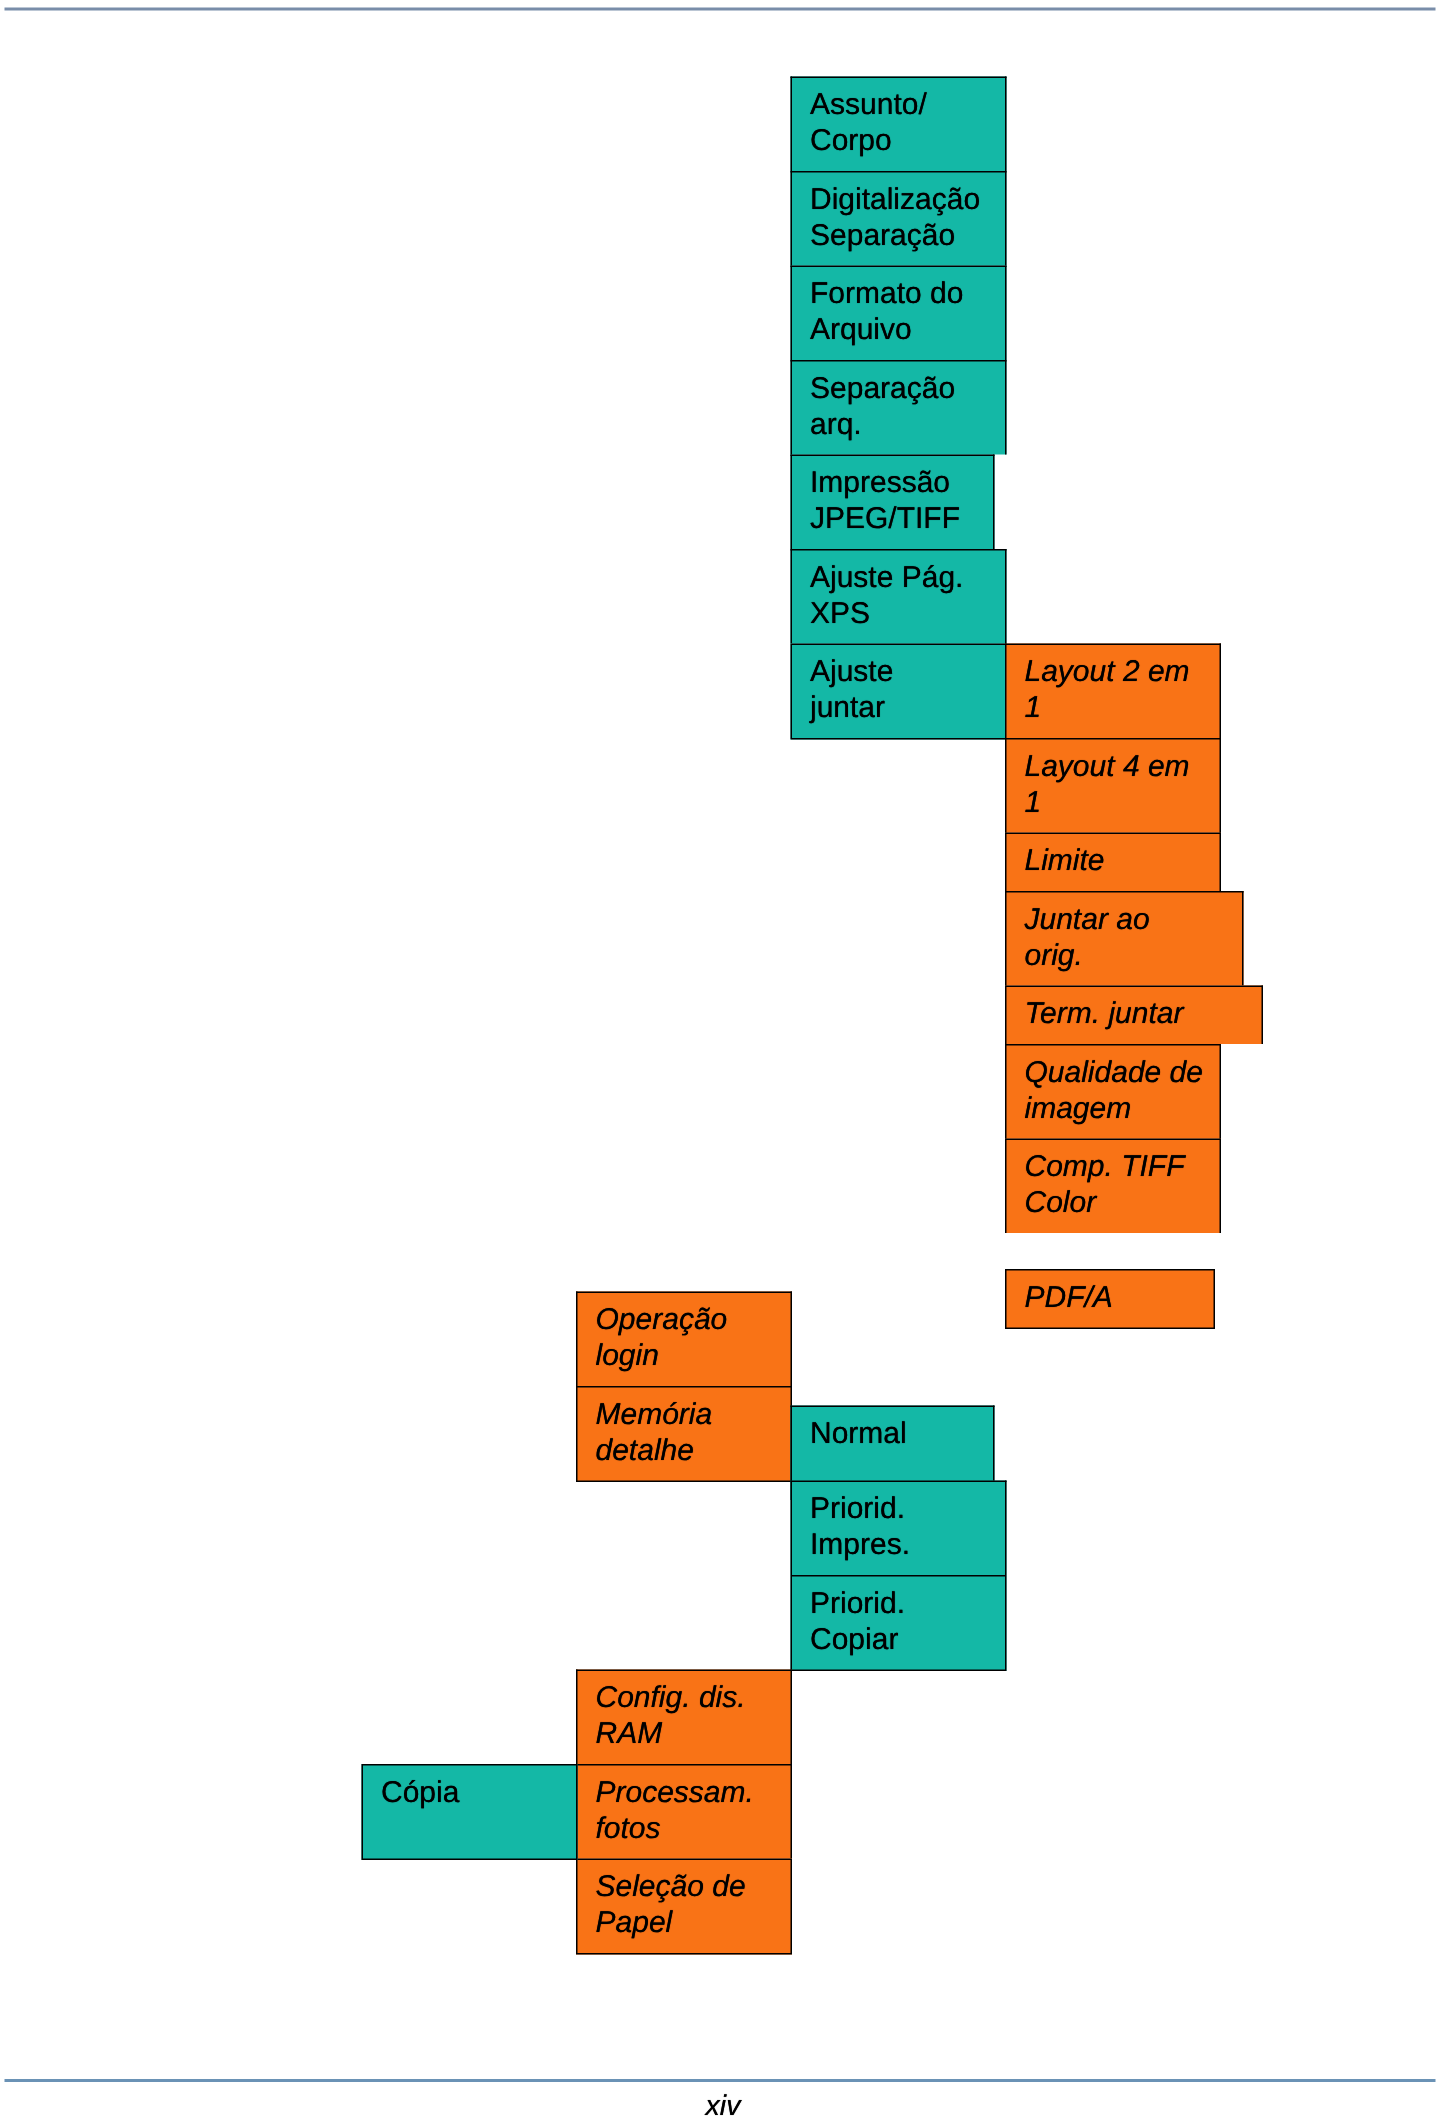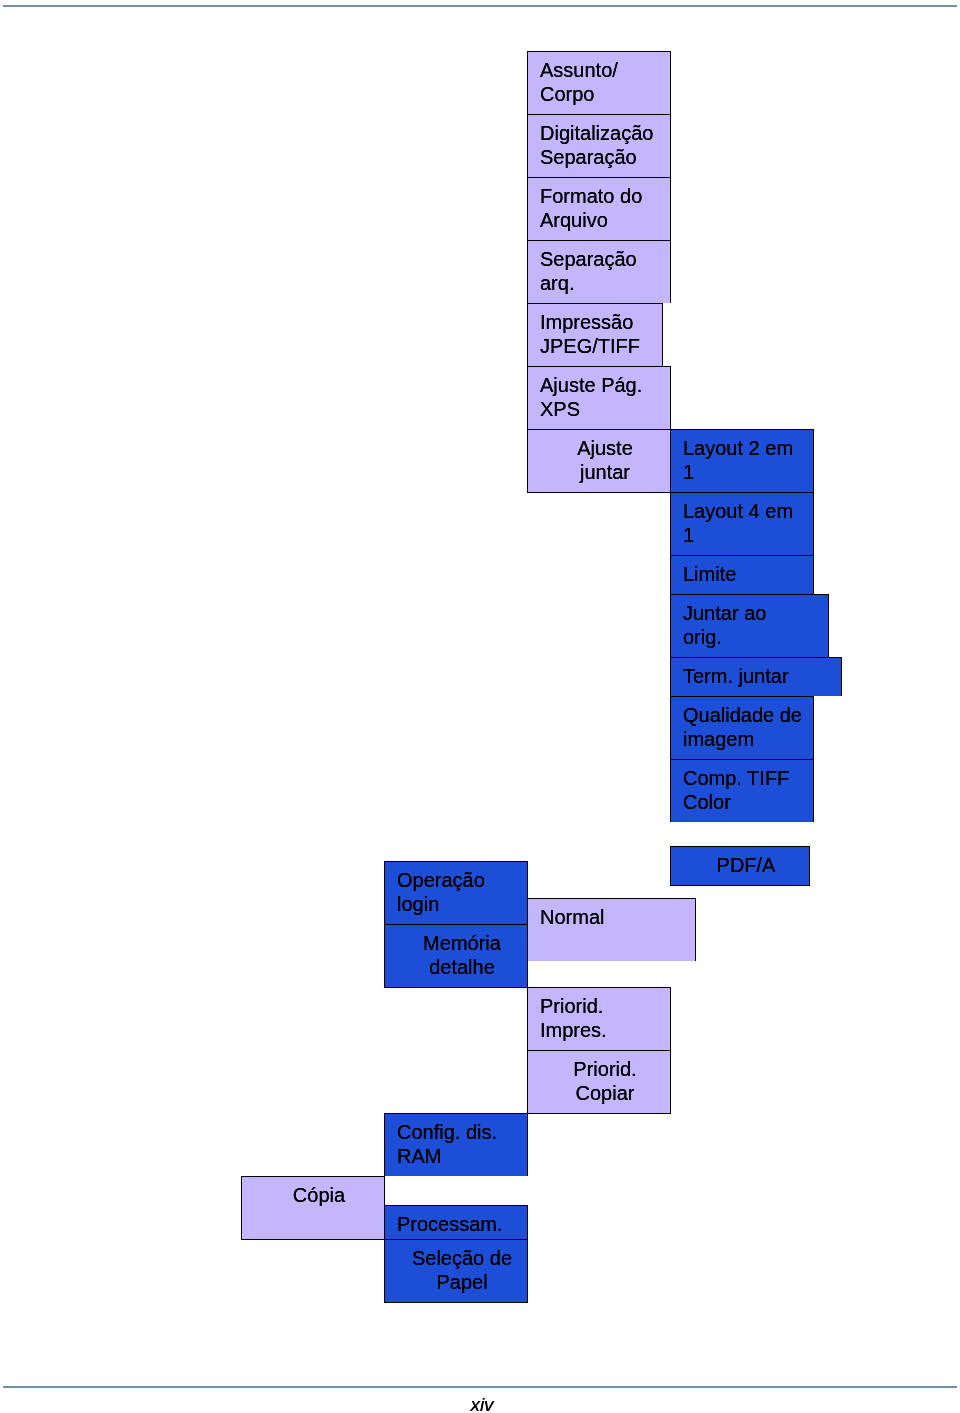--- a/index.html
+++ b/index.html
@@ -39,31 +39,31 @@
   }
 
   
   .col { position: absolute; left: 0; top: 0; }
 
   .cell {
     position: absolute;
     box-sizing: border-box;
     border: 1px solid #000000;
     border-bottom: 0;          
-    background: #c4b5fd;
+    background: #14b8a6;
     font-size: 20px;
     line-height: 24px;
     color: #000000;
     padding: 6px 0 0 12px;
     overflow: hidden;
     white-space: nowrap;
     text-shadow: 0 0 0.5px rgba(0,0,0,1);
   }
-  .cell.last { border-bottom: 1px solid #000000; text-align: center; }
-  .cell.gray { background: #1d4ed8; }
+  .cell.last { border-bottom: 1px solid #000000; }
+  .cell.gray { background: #f97316; font-style: italic; }
 </style>
 </head>
 <body>
 
 <div class="page">
   <div class="rule rule-top"></div>
   <div class="rule rule-bottom"></div>
   <div class="folio">xiv</div>
 
   <div class="col">
@@ -131,38 +131,38 @@
     <div class="cell gray" style="left:384px;top:861px;width:144px;height:63px">
       <div>Operação</div>
       <div>login</div>
     </div>
     <div class="cell gray last" style="left:384px;top:924px;width:144px;height:64px">
       <div>Memória</div>
       <div>detalhe</div>
     </div>
   </div>
   <div class="col">
-    <div class="cell" style="left:527px;top:898px;width:169px;height:63px">
+    <div class="cell" style="left:527px;top:937px;width:136px;height:63px">
       <div>Normal</div>
     </div>
     <div class="cell" style="left:527px;top:987px;width:144px;height:63px">
       <div>Priorid.</div>
       <div>Impres.</div>
     </div>
     <div class="cell last" style="left:527px;top:1050px;width:144px;height:64px">
       <div>Priorid.</div>
       <div>Copiar</div>
     </div>
   </div>
   <div class="col">
     <div class="cell gray" style="left:384px;top:1113px;width:144px;height:63px">
       <div>Config. dis.</div>
       <div>RAM</div>
     </div>
-    <div class="cell gray" style="left:384px;top:1205px;width:144px;height:63px">
+    <div class="cell gray" style="left:384px;top:1176px;width:144px;height:63px">
       <div>Processam.</div>
       <div>fotos</div>
     </div>
     <div class="cell gray last" style="left:384px;top:1239px;width:144px;height:64px">
       <div>Seleção de</div>
       <div>Papel</div>
     </div>
   </div>
   <div class="col">
     <div class="cell last" style="left:241px;top:1176px;width:144px;height:64px">

